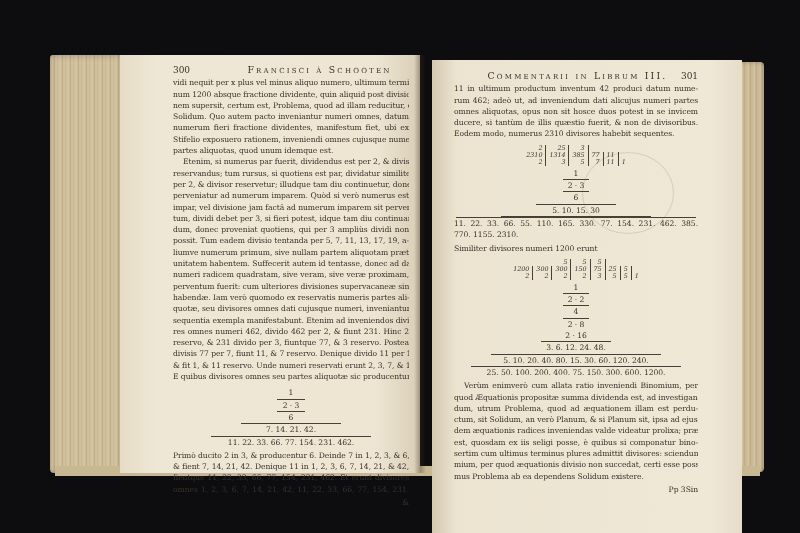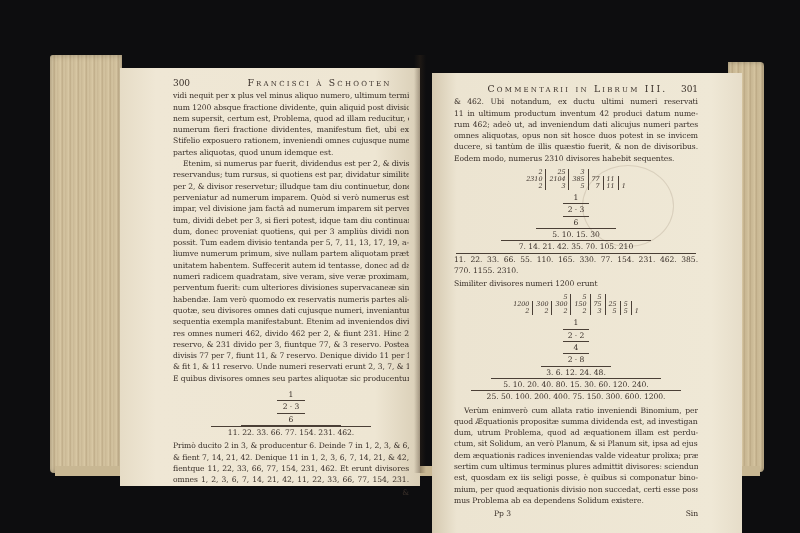--- a/index.html
+++ b/index.html
@@ -5,21 +5,21 @@
   html,body{margin:0;padding:0;}
   body{width:800px;height:533px;background:#0d0d0f;position:relative;overflow:hidden;font-family:"DejaVu Serif",serif;}
   .book{position:absolute;left:0;top:0;width:800px;height:533px;}
   .edge-left{position:absolute;left:50px;top:55px;width:72px;height:418px;
     background:repeating-linear-gradient(90deg,#cdbc98 0px,#d9c9a6 3px,#bca985 4px,#d6c6a3 6px,#c7b592 8px);
     border-radius:3px 0 0 4px;box-shadow:inset 0 0 6px rgba(0,0,0,.25);}
   .edge-right{position:absolute;left:728px;top:62px;width:36px;height:410px;
     background:repeating-linear-gradient(90deg,#c9b894 0px,#d6c5a1 3px,#b9a682 4px,#cfbe9a 6px);
     border-radius:0 4px 4px 0;box-shadow:inset 0 0 5px rgba(0,0,0,.25);}
   .bottom-edge{position:absolute;left:55px;top:466px;width:705px;height:10px;background:#c8b793;}
-  .page{position:absolute;background:#ede5d3;color:#3a302a;margin-top:13px;}
+  .page{position:absolute;background:#ede5d3;color:#3a302a;}
   .page-left{left:120px;top:55px;width:300px;height:418px;
     background:linear-gradient(90deg,#e6dcc6 0%,#efe7d5 12%,#eee6d3 85%,#d9ceb6 100%);}
   .page-right{left:432px;top:60px;width:310px;height:476px;
     background:linear-gradient(90deg,#d5c9b0 0%,#ece4d1 8%,#efe8d6 90%,#e6ddc9 100%);}
   .gutter{position:absolute;left:414px;top:55px;width:12px;height:418px;
     background:linear-gradient(90deg,rgba(0,0,0,0),rgba(60,45,30,.35),rgba(0,0,0,0));}
   .content{position:absolute;font-size:7.6px;line-height:11.3px;letter-spacing:-.05px;}
   .left-content{left:53px;top:9px;width:236px;}
   .right-content{left:22px;top:10px;width:244px;}
   .header{display:flex;justify-content:space-between;align-items:baseline;font-size:9px;margin-bottom:1px;}
@@ -27,41 +27,42 @@
   .p{text-align:justify;white-space:normal;}
   .line{display:block;text-align:justify;text-align-last:justify;white-space:nowrap;overflow:hidden;}
   .line.last{text-align-last:left;}
   .table{margin:2px 0;text-align:center;}
   .row{display:block;text-align:center;white-space:nowrap;}
   .rule{display:block;margin:0 auto;border-bottom:0.8px solid #4a3f36;}
   .grid{display:inline-flex;align-items:flex-end;gap:0;margin:3px 0 2px 0;}
   .gcell{display:flex;flex-direction:column;align-items:flex-end;padding:0 3px;border-right:0.8px solid #4a3f36;font-size:6.4px;line-height:7px;font-style:italic;}
   .gcell.noborder{border-right:none;}
   .footer{display:flex;justify-content:space-between;font-size:7.6px;margin-top:2px;}
-  .footer .sig{flex:1;text-align:left;padding-left:40px;}
+  .footer .sig{flex:1;text-align:right;padding-left:40px;}
   .ghost{position:absolute;border:1px solid rgba(120,100,80,.18);border-radius:50%;}
 </style>
 </head>
 <body>
 
 <div class="book">
   <div class="edge-left"></div>
   <div class="edge-right"></div>
   <div class="bottom-edge"></div>
 
   <div class="page page-left">
     <div class="content left-content">
       <div class="header">
         <span>300</span>
         <span class="title" style="flex:1;text-align:center;">Francisci à Schooten</span>
       </div>
       <div class="p">
         <span class="line">vidi nequit per x plus vel minus aliquo numero, ultimum termi-</span>
         <span class="line">num 1200 absque fractione dividente, quin aliquid post divisio-</span>
         <span class="line">nem supersit, certum est, Problema, quod ad illam reducitur, esse</span>
+        <span class="line">Solidum. Quo autem pacto inveniantur numeri omnes, datum</span>
         <span class="line">numerum fieri fractione dividentes, manifestum fiet, ubi ex</span>
         <span class="line">Stifelio exposuero rationem, inveniendi omnes cujusque numeri</span>
         <span class="line last">partes aliquotas, quod unum idemque est.</span>
       </div>
       <div class="p">
         <span class="line" style="padding-left:10px;">Etenim, si numerus par fuerit, dividendus est per 2, &amp; divisor</span>
         <span class="line">reservandus; tum rursus, si quotiens est par, dividatur similiter</span>
         <span class="line">per 2, &amp; divisor reservetur; illudque tam diu continuetur, donec</span>
         <span class="line">perveniatur ad numerum imparem. Quòd si verò numerus est</span>
         <span class="line">impar, vel divisione jam factâ ad numerum imparem sit perven-</span>
@@ -81,20 +82,21 @@
         <span class="line">&amp; fit 1, &amp; 11 reservo. Unde numeri reservati erunt 2, 3, 7, &amp; 11.</span>
         <span class="line last">E quibus divisores omnes seu partes aliquotæ sic producentur.</span>
       </div>
       <div class="table" style="margin-top:5px;">
         <span class="row">1</span>
         <span class="rule" style="width:28px;"></span>
         <span class="row">2 · 3</span>
         <span class="rule" style="width:28px;"></span>
         <span class="row">6</span>
         <span class="rule" style="width:100px;"></span>
+        <span class="row">7. 14. 21. 42.</span>
         <span class="rule" style="width:160px;"></span>
         <span class="row">11. 22. 33. 66. 77. 154. 231. 462.</span>
       </div>
       <div class="p" style="margin-top:2px;">
         <span class="line">Primò ducito 2 in 3, &amp; producentur 6. Deinde 7 in 1, 2, 3, &amp; 6,</span>
         <span class="line">&amp; fient 7, 14, 21, 42. Denique 11 in 1, 2, 3, 6, 7, 14, 21, &amp; 42,</span>
         <span class="line">fientque 11, 22, 33, 66, 77, 154, 231, 462. Et erunt divisores</span>
         <span class="line">omnes 1, 2, 3, 6, 7, 14, 21, 42, 11, 22, 33, 66, 77, 154, 231.</span>
       </div>
       <div class="footer">
@@ -105,38 +107,37 @@
   </div>
 
   <div class="page page-right">
     <div class="ghost" style="left:150px;top:92px;width:90px;height:80px;"></div>
     <div class="content right-content">
       <div class="header">
         <span class="title" style="flex:1;text-align:center;padding-left:20px;">Commentarii in Librum III.</span>
         <span>301</span>
       </div>
       <div class="p">
-        <span class="line">&amp; 462. Ubi notandum, ex ductu ultimi numeri reservati</span>
         <span class="line">11 in ultimum productum inventum 42 produci datum nume-</span>
         <span class="line">rum 462; adeò ut, ad inveniendum dati alicujus numeri partes</span>
         <span class="line">omnes aliquotas, opus non sit hosce duos potest in se invicem</span>
         <span class="line">ducere, si tantùm de illis quæstio fuerit, &amp; non de divisoribus.</span>
         <span class="line last">Eodem modo, numerus 2310 divisores habebit sequentes.</span>
       </div>
 
       <div class="table">
         <div class="grid">
           <div class="gcell">
               <span>2</span>
               <span>2310</span>
               <span>2</span>
             </div>
           <div class="gcell">
               <span>25</span>
-              <span>2104</span>
+              <span>1314</span>
               <span>3</span>
             </div>
           <div class="gcell">
               <span>3</span>
               <span>385</span>
               <span>5</span>
             </div>
           <div class="gcell">
               <span></span>
               <span>77</span>
@@ -154,21 +155,20 @@
             </div>
         </div>
         <span class="row">1</span>
         <span class="rule" style="width:26px;"></span>
         <span class="row">2 · 3</span>
         <span class="rule" style="width:26px;"></span>
         <span class="row">6</span>
         <span class="rule" style="width:80px;"></span>
         <span class="row">5. 10. 15. 30</span>
         <span class="rule" style="width:150px;"></span>
-        <span class="row">7. 14. 21. 42. 35. 70. 105. 210</span>
         <span class="rule" style="width:240px;"></span>
         <span class="line">11. 22. 33. 66. 55. 110. 165. 330. 77. 154. 231. 462. 385.</span>
         <span class="line last" style="text-align:right;">770. 1155. 2310.</span>
       </div>
 
       <span class="line last">Similiter divisores numeri 1200 erunt</span>
 
       <div class="table">
         <div class="grid">
           <div class="gcell">
@@ -212,36 +212,37 @@
               <span></span>
             </div>
         </div>
         <span class="row">1</span>
         <span class="rule" style="width:26px;"></span>
         <span class="row">2 · 2</span>
         <span class="rule" style="width:26px;"></span>
         <span class="row">4</span>
         <span class="rule" style="width:26px;"></span>
         <span class="row">2 · 8</span>
+        <span class="row">2 · 16</span>
         <span class="rule" style="width:70px;"></span>
         <span class="row">3. 6. 12. 24. 48.</span>
         <span class="rule" style="width:170px;"></span>
         <span class="row">5. 10. 20. 40. 80. 15. 30. 60. 120. 240.</span>
         <span class="rule" style="width:210px;"></span>
         <span class="row">25. 50. 100. 200. 400. 75. 150. 300. 600. 1200.</span>
       </div>
 
       <div class="p">
         <span class="line" style="padding-left:10px;">Verùm enimverò cum allata ratio inveniendi Binomium, per</span>
         <span class="line">quod Æquationis propositæ summa dividenda est, ad investigan-</span>
         <span class="line">dum, utrum Problema, quod ad æquationem illam est perdu-</span>
         <span class="line">ctum, sit Solidum, an verò Planum, &amp; si Planum sit, ipsa ad ejus-</span>
         <span class="line">dem æquationis radices inveniendas valde videatur prolixa; præ-</span>
+        <span class="line">est, quosdam ex iis seligi posse, è quibus si componatur bino-</span>
         <span class="line">sertim cum ultimus terminus plures admittit divisores: sciendum</span>
-        <span class="line">est, quosdam ex iis seligi posse, è quibus si componatur bino-</span>
         <span class="line">mium, per quod æquationis divisio non succedat, certi esse possi-</span>
         <span class="line last">mus Problema ab ea dependens Solidum existere.</span>
       </div>
       <div class="footer">
         <span class="sig">Pp 3</span>
         <span>Sin</span>
       </div>
     </div>
   </div>
 

